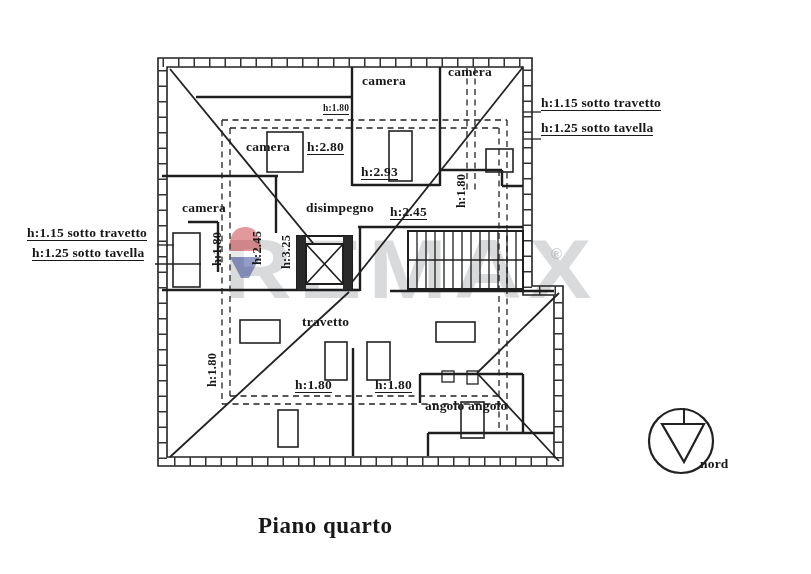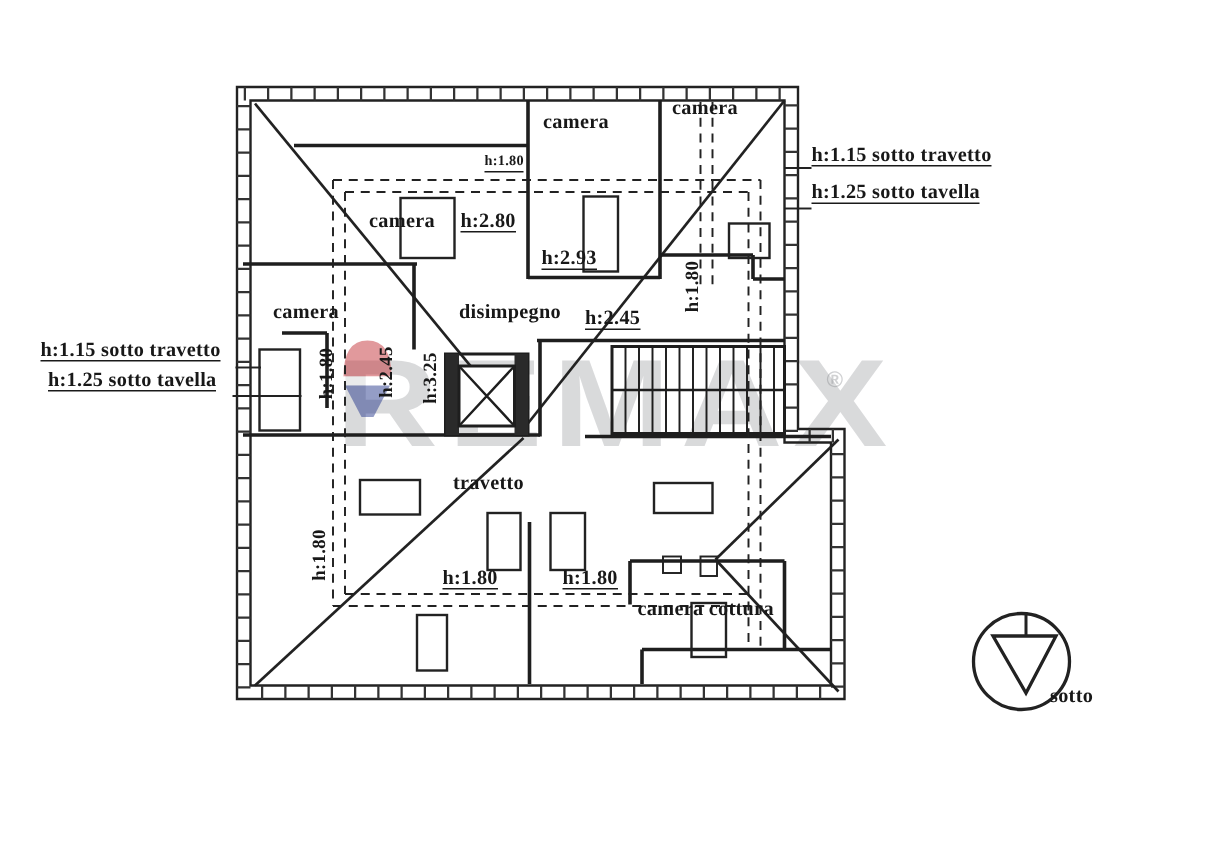--- a/index.html
+++ b/index.html
@@ -124,34 +124,35 @@
       <path d="M684,408 V424" stroke-width="2"></path>
     </g>
   </svg>
 
   <div class="lbl" style="left:362px;top:74px">camera</div>
   <div class="lbl" style="left:448px;top:65px">camera</div>
   <div class="lbl" style="left:246px;top:140px">camera</div>
   <div class="lbl" style="left:182px;top:201px">camera</div>
   <div class="lbl" style="left:306px;top:201px">disimpegno</div>
   <div class="lbl" style="left:302px;top:315px">travetto</div>
-  <div class="lbl" style="left:425px;top:399px">camera cottura</div>
+  <div class="lbl" style="left:425px;top:399px">angolo angolo</div>
 
   <div class="lbl sm ul" style="left:323px;top:104px">h:1.80</div>
   <div class="lbl ul" style="left:307px;top:140px">h:2.80</div>
   <div class="lbl ul" style="left:361px;top:165px">h:2.93</div>
   <div class="lbl ul" style="left:390px;top:205px">h:2.45</div>
   <div class="lbl ul" style="left:295px;top:378px">h:1.80</div>
   <div class="lbl ul" style="left:375px;top:378px">h:1.80</div>
 
   <div class="lbl vert" style="left:258px;top:248px;font-size:12.5px">h:2.45</div>
   <div class="lbl vert" style="left:287px;top:252px;font-size:12.5px">h:3.25</div>
   <div class="lbl vert" style="left:218px;top:249px;font-size:12.5px">h:1.80</div>
   <div class="lbl vert" style="left:462px;top:191px;font-size:12.5px">h:1.80</div>
   <div class="lbl vert" style="left:213px;top:370px;font-size:12.5px">h:1.80</div>
 
   <div class="lbl ul" style="left:541px;top:96px">h:1.15 sotto travetto</div>
   <div class="lbl ul" style="left:541px;top:121px">h:1.25 sotto tavella</div>
   <div class="lbl ul" style="left:27px;top:226px">h:1.15 sotto travetto</div>
   <div class="lbl ul" style="left:32px;top:246px">h:1.25 sotto tavella</div>
 
-  <div class="lbl" style="left:700px;top:457px">sotto</div>
+  <div class="lbl" style="left:700px;top:457px">nord</div>
+  <div class="lbl title" style="left:258px;top:514px">Piano quarto</div>
 </div>
 
 </body></html>

